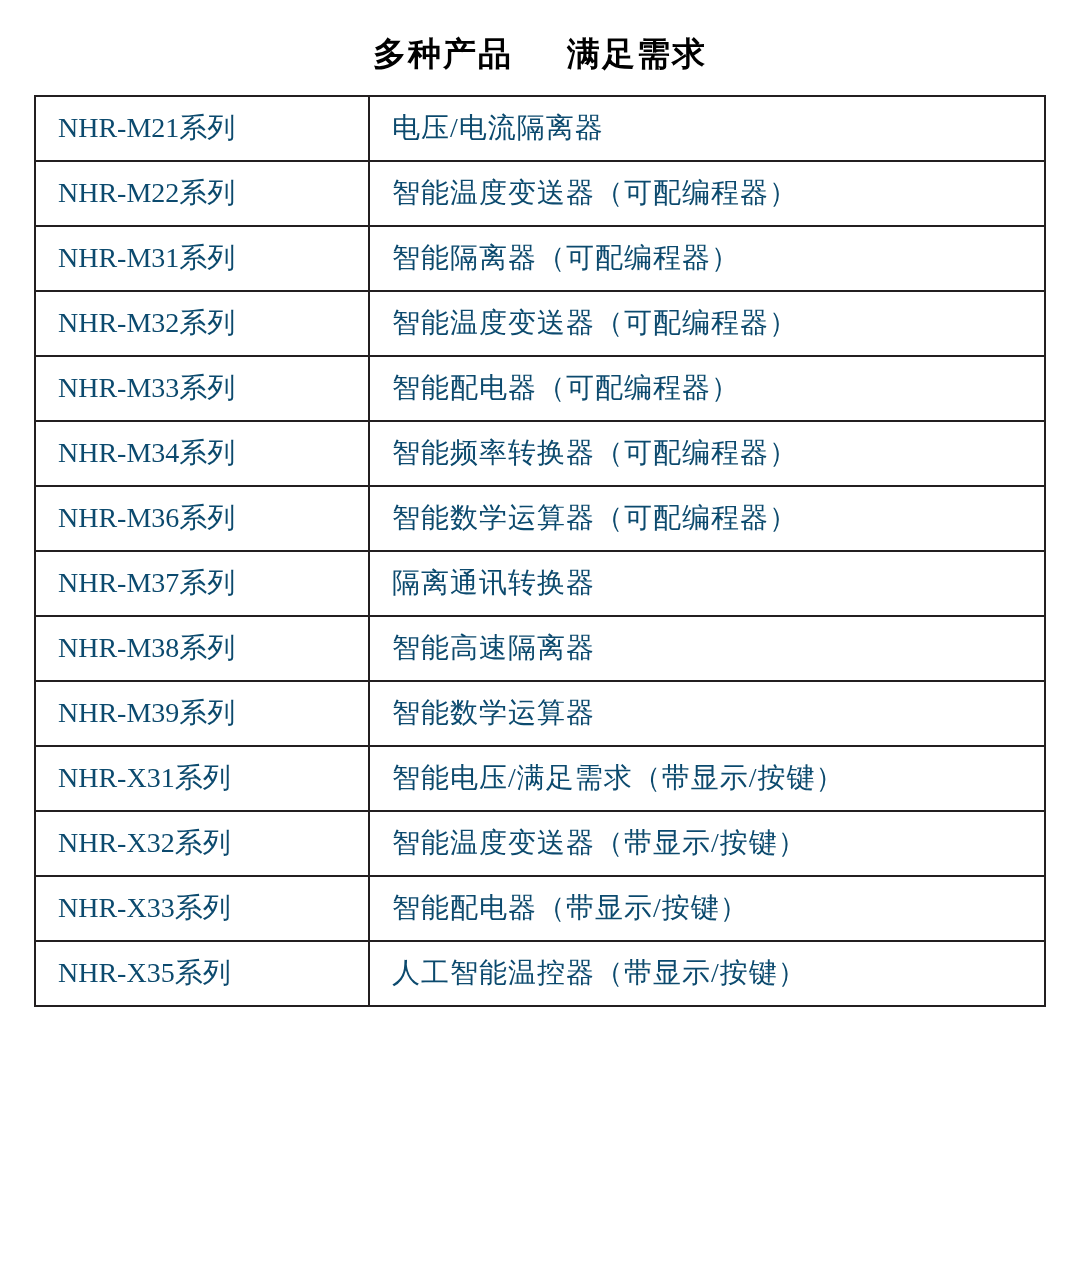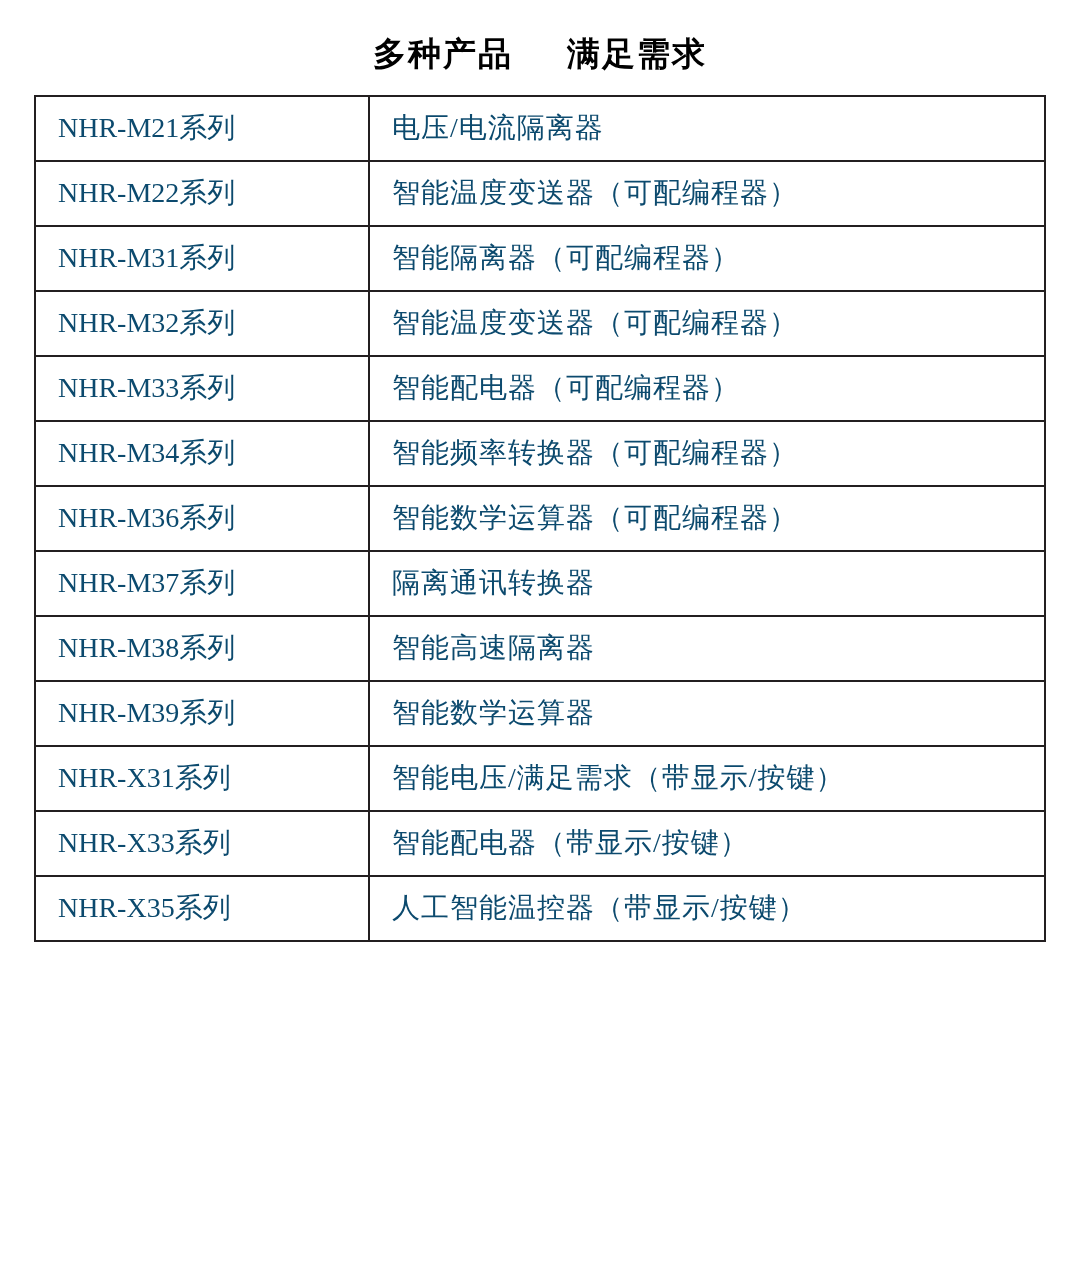--- a/index.html
+++ b/index.html
@@ -110,20 +110,24 @@
         </tr>
         <tr>
           <td class="model">NHR-M39系列</td>
           <td class="desc">智能数学运算器</td>
         </tr>
         <tr>
           <td class="model">NHR-X31系列</td>
           <td class="desc">智能电压/满足需求（带显示/按键）</td>
         </tr>
         <tr>
+          <td class="model">NHR-X32系列</td>
+          <td class="desc">智能温度变送器（带显示/按键）</td>
+        </tr>
+        <tr>
           <td class="model">NHR-X33系列</td>
           <td class="desc">智能配电器（带显示/按键）</td>
         </tr>
         <tr>
           <td class="model">NHR-X35系列</td>
           <td class="desc">人工智能温控器（带显示/按键）</td>
         </tr>
       </tbody>
     </table>
   </div>

